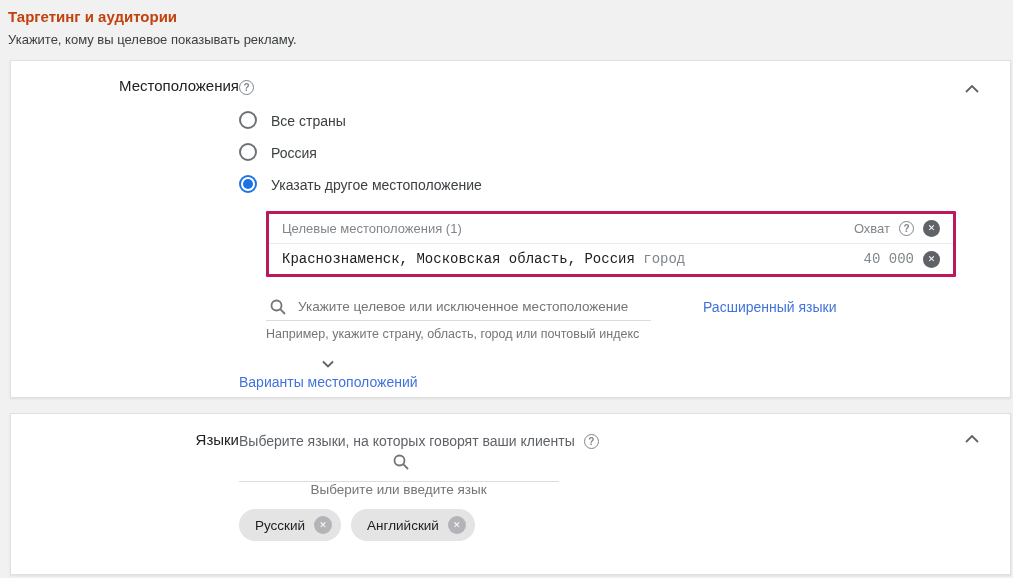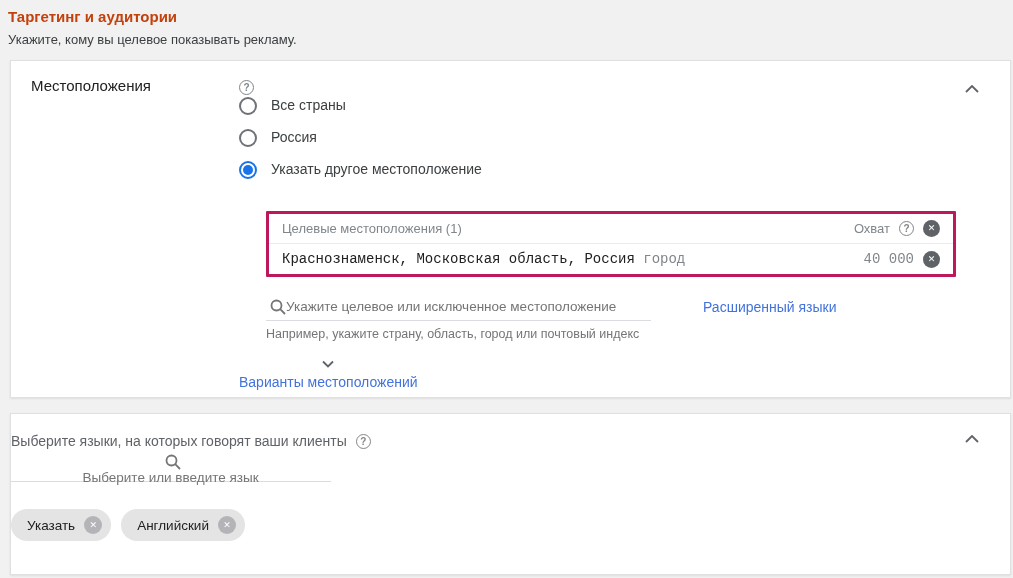--- a/index.html
+++ b/index.html
@@ -26,20 +26,21 @@
   }
   .card-locations { margin-top: 13px; height: 338px; }
   .card-languages { margin-top: 15px; height: 162px; }
 
   .card-label-col {
     width: 228px;
     padding: 16px 0 8px 20px;
     flex: none;
     font-size: 15px;
     color: #212121;
+    text-align: right;
   }
   .card-languages .card-label-col { padding-top: 17px; }
   .card-content { flex: 1; padding-top: 16px; }
   .card-languages .card-content { padding-top: 17px; }
 
   .collapse-btn {
     position: absolute;
     top: 16px; right: 26px;
     width: 24px; height: 24px;
     background: none; border: none; cursor: pointer;
@@ -54,21 +55,21 @@
   .help-icon {
     width: 15px; height: 15px;
     border: 1px solid #80868b; border-radius: 50%;
     color: #80868b; font-size: 10px; font-weight: 700;
     display: inline-flex; align-items: center; justify-content: center;
     flex: none; cursor: pointer;
   }
   .help-icon::before { content: "?"; }
 
   .radio-row {
-    display: flex; align-items: flex-start; gap: 14px;
+    display: flex; align-items: flex-end; gap: 14px;
     height: 32px; font-size: 14px; color: #3c4043; cursor: pointer;
     margin-top: 0;
   }
   .radio-row:first-of-type { margin-top: 0; }
   .radio-outer {
     width: 18px; height: 18px; border-radius: 50%;
     border: 2px solid #6e7176; flex: none;
     display: flex; align-items: center; justify-content: center;
     background: #fff;
   }
@@ -107,21 +108,21 @@
     font-size: 9px; line-height: 1; padding: 0;
     font-family: "Liberation Sans", "DejaVu Sans", sans-serif;
   }
   .x-circle::before { content: "✕"; font-weight: 700; }
 
   .search-row {
     margin-left: 27px; margin-top: 16px;
     display: flex; align-items: center;
   }
   .search-field {
-    display: flex; align-items: center; 
+    display: flex; align-items: center; gap: 12px;
     width: 385px; height: 28px;
     border-bottom: 1px solid #dadce0;
   }
   .search-field input {
     border: none; outline: none; background: transparent;
     font-family: "Liberation Sans", "DejaVu Sans", sans-serif;
     font-size: 13.5px; color: #212121; flex: 1; height: 100%;
   }
   .search-field input::placeholder { color: #757575; opacity: 1; }
   .search-icon-svg { flex: none; margin-left: 4px; }
@@ -241,40 +242,41 @@
   </div>
 </section>
 
 <section class="card card-languages">
   <button class="collapse-btn">
     <svg width="14" height="8" viewBox="0 0 14 8">
         <polyline points="1,7 7,1 13,7" fill="none" stroke="#5f6368" stroke-width="1.8"></polyline>
       </svg>
   </button>
 
+  <div class="card-label-col">Языки</div>
 
   <div class="card-content">
     <div class="section-heading">
       <span>Выберите языки, на которых говорят ваши клиенты</span>
       <span class="help-icon"></span>
     </div>
 
     <div class="search-row lang-search-row">
       <div class="search-field lang-search-field">
         <svg class="search-icon-svg" width="16" height="16" viewBox="0 0 16 16">
             <circle cx="6.5" cy="6.5" r="5" fill="none" stroke="#757575" stroke-width="1.8"></circle>
             <line x1="10.2" y1="10.2" x2="15" y2="15" stroke="#757575" stroke-width="1.8"></line>
           </svg>
         <input type="text" placeholder="Выберите или введите язык" style="">
       </div>
     </div>
 
     <div class="chips-row">
       <div class="chip">
-        <span>Указать</span>
+        <span>Русский</span>
         <button class="chip-x"></button>
       </div>
       <div class="chip">
         <span>Английский</span>
         <button class="chip-x"></button>
       </div>
     </div>
   </div>
 </section>
 

